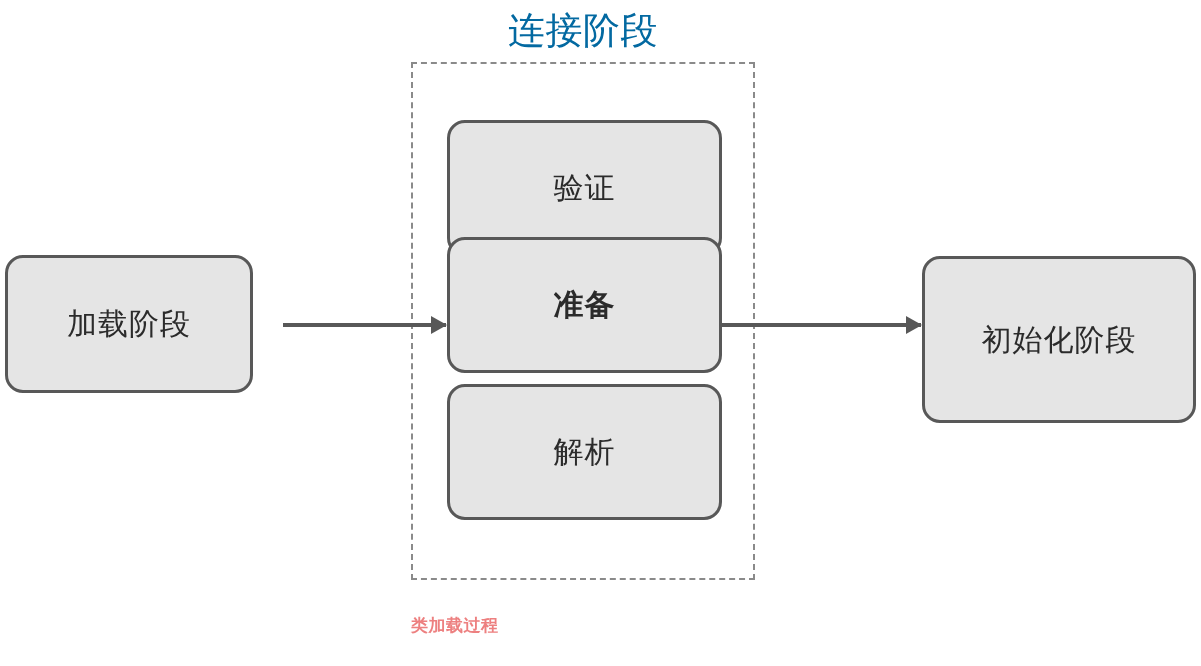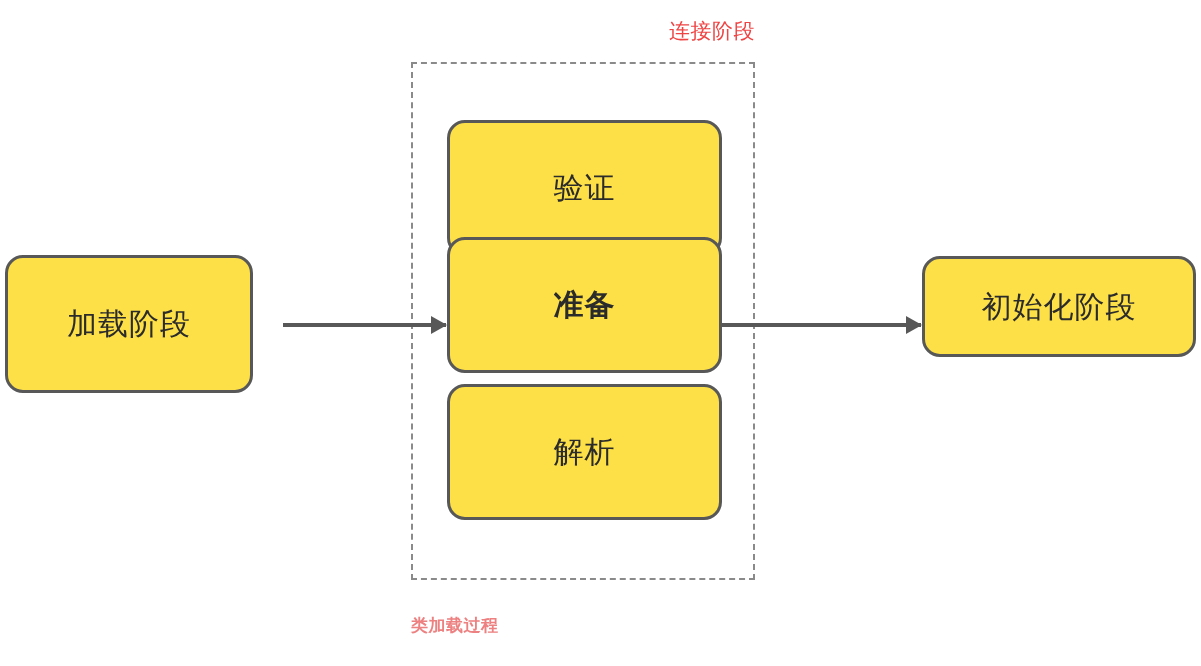--- a/index.html
+++ b/index.html
@@ -18,24 +18,24 @@
     background: #ffffff;
     overflow: hidden;
   }
 
   
   .group-title {
     position: absolute;
     left: 411px;
     top: 14px;
     width: 344px;
-    text-align: right;
-    font-size: 21px;
+    text-align: center;
+    font-size: 37px;
     line-height: 34px;
-    color: #ef4444;
+    color: #0369a1;
     letter-spacing: 0.5px;
     white-space: nowrap;
   }
 
   .figure-caption {
     position: absolute;
     left: 411px;
     top: 611px;
     width: 344px;
     text-align: left;
@@ -58,21 +58,21 @@
     box-sizing: border-box;
     background: transparent;
   }
 
   
   .phase-box {
     position: absolute;
     box-sizing: border-box;
     border: 3px solid #585858;
     border-radius: 18px;
-    background: #fde047;
+    background: #e5e5e5;
     display: flex;
     align-items: center;
     justify-content: center;
   }
   .phase-box .box-label {
     font-size: 30px;
     line-height: 34px;
     color: #2b2b2b;
     letter-spacing: 1px;
     white-space: nowrap;
@@ -81,21 +81,21 @@
   #box-loading {
     left: 5px;
     top: 255px;
     width: 248px;
     height: 138px;
   }
   #box-init {
     left: 922px;
     top: 256px;
     width: 274px;
-    height: 101px;
+    height: 167px;
   }
 
   
   .inner-box {
     left: 447px;
     width: 275px;
     height: 136px;
   }
   #box-verify { top: 120px; }
   #box-prepare { top: 237px; z-index: 3; font-weight: bold; }

